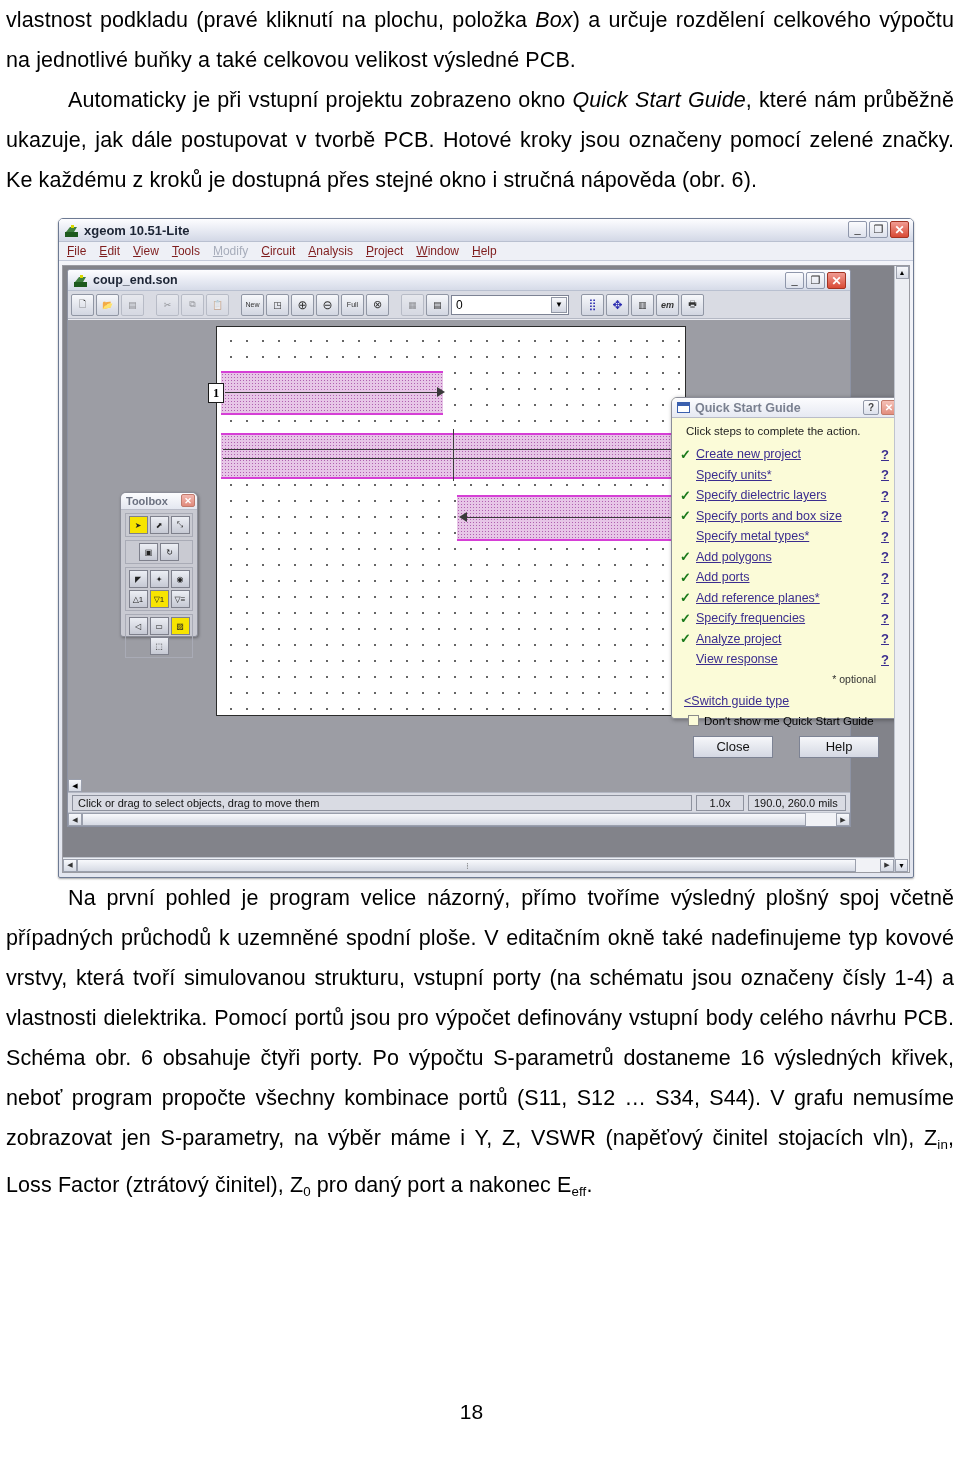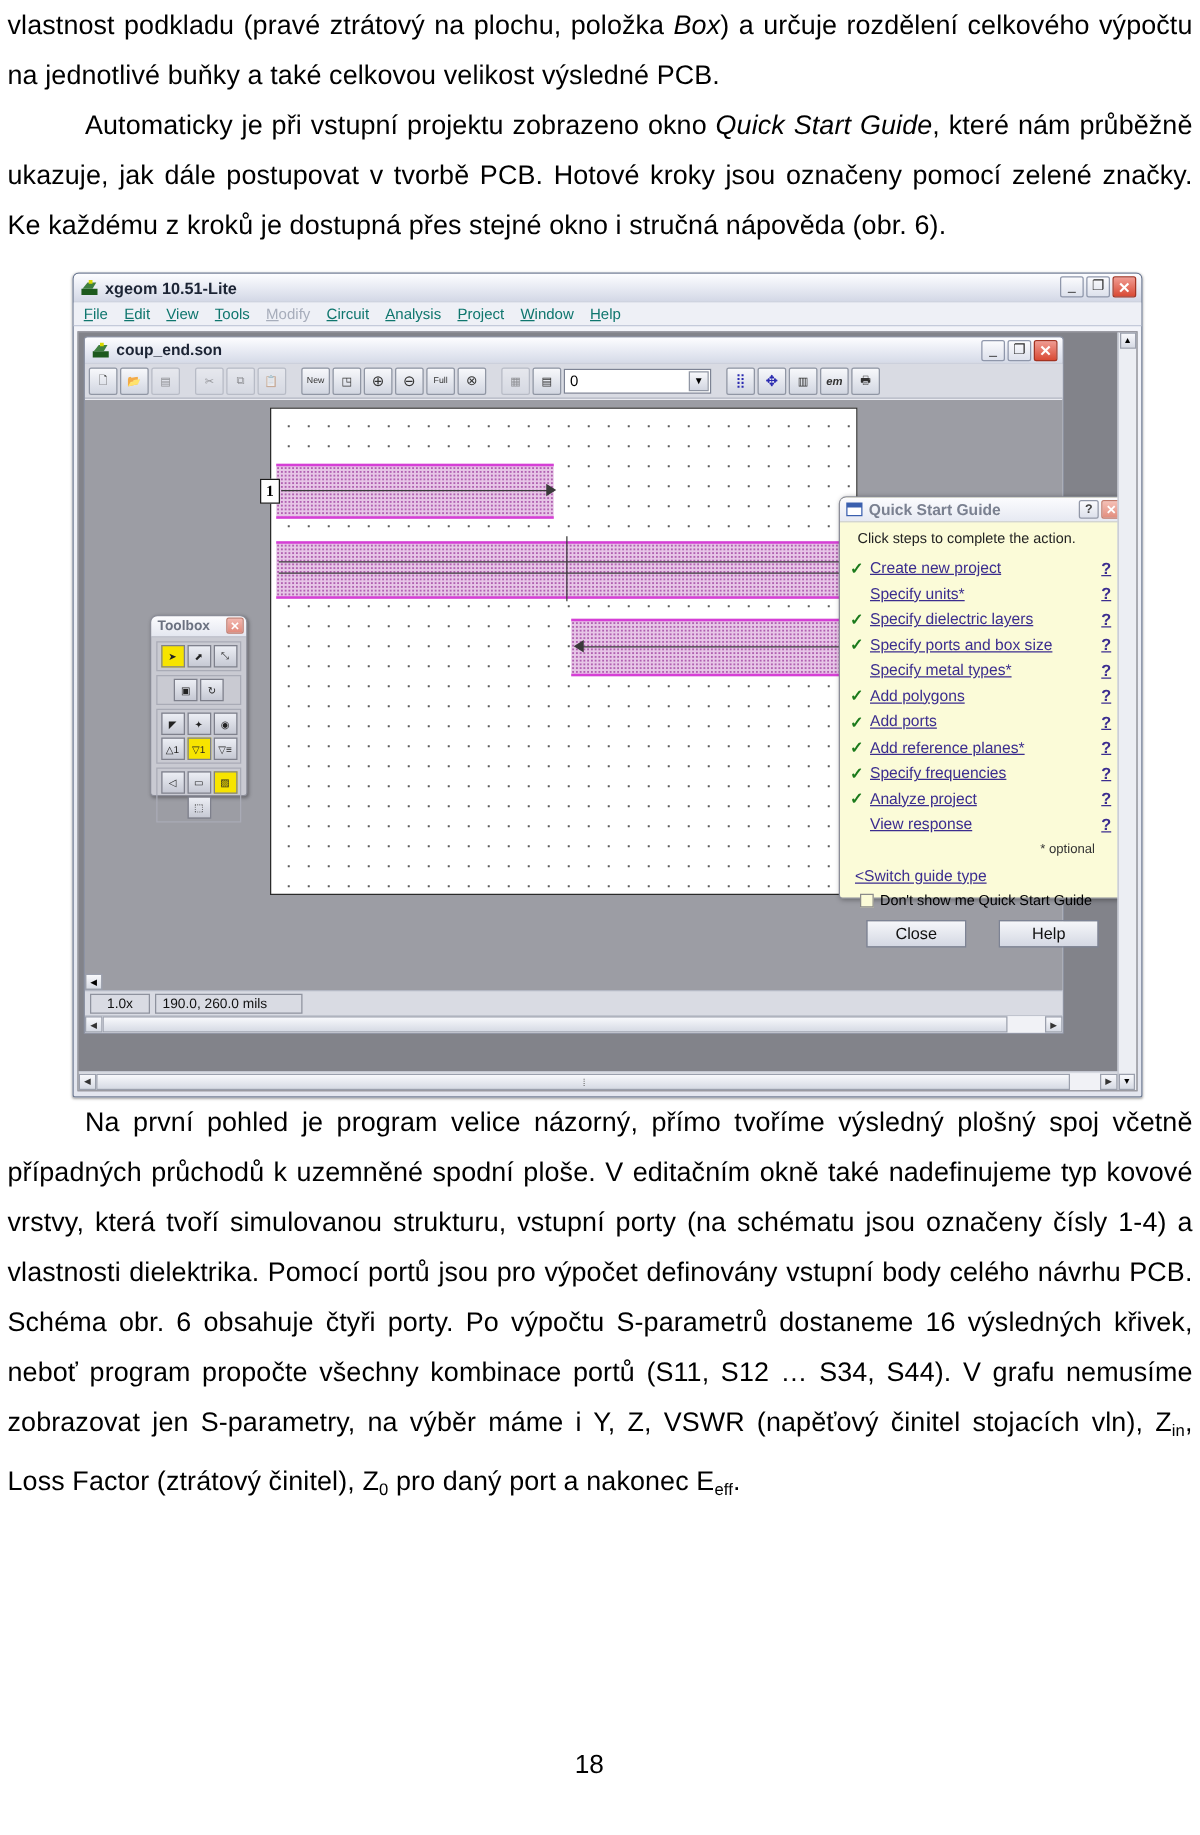--- a/index.html
+++ b/index.html
@@ -76,21 +76,21 @@
     display:flex; align-items:center; justify-content:center;
     font-size:11px; color:#2a2a2a; line-height:1;
   }
   .wbtn.close .gl { color:#fff; font-weight:bold; font-size:12px; }
 
   
   .menubar {
     height:19px; background:#eef0f6; border-bottom:1px solid #c4cada;
     display:flex; align-items:center; padding-left:8px; gap:13px;
   }
-  .menubar .mi { font-size:12px; color:#0f766e; }
+  .menubar .mi { font-size:12px; color:#7f1d1d; }
   .menubar .mi u { text-decoration:underline; }
   .menubar .mi.dis { color:#a7adbb; }
 
   
   .mdi {
     position:absolute; left:3px; top:46px; right:3px; bottom:4px;
     background:#82838a; border:1px solid #9a9ba2;
   }
 
   
@@ -200,21 +200,21 @@
     position:absolute; left:0; right:0; bottom:14px; height:20px;
     background:#d9dbe3; display:flex; align-items:center;
     padding:0 4px; gap:4px; border-top:1px solid #b4b8c4;
   }
   .sfield {
     height:16px; border:1px solid #8e929e; background:#d9dbe3;
     font-size:11px; display:flex; align-items:center; padding:0 5px; color:#111;
   }
   .sfield.msg { flex:1; }
   .sfield.zoom { width:48px; justify-content:center; }
-  .sfield.coord { width:118px; }
+  .sfield.coord { width:98px; }
 
   
   .hsb {
     position:absolute; left:0; right:0; bottom:0; height:14px;
     background:#eceef3; border-top:1px solid #c0c4ce;
     display:flex; align-items:center;
   }
   .sbend {
     width:14px; height:13px; background:linear-gradient(#f8f9fc,#d6dae4);
     border:1px solid #9ba0ad; display:flex; align-items:center;
@@ -279,21 +279,21 @@
     display:flex; align-items:center; justify-content:center;
     font-size:13px; color:#111;
   }
 </style>
 </head>
 <body>
 
 <div class="doc">
 
   <p class="body">
-    <span>vlastnost podkladu (pravé ztrátový na plochu, položka </span><span class="ital">Box</span><span>) a určuje rozdělení celkového výpočtu na jednotlivé buňky a také celkovou velikost výsledné PCB.</span>
+    <span>vlastnost podkladu (pravé kliknutí na plochu, položka </span><span class="ital">Box</span><span>) a určuje rozdělení celkového výpočtu na jednotlivé buňky a také celkovou velikost výsledné PCB.</span>
   </p>
 
   <p class="body indent">
     <span>Automaticky je při vstupní projektu zobrazeno okno </span><span class="ital">Quick Start Guide</span><span>, které nám průběžně ukazuje, jak dále postupovat v tvorbě PCB. Hotové kroky jsou označeny pomocí zelené značky. Ke každému z kroků je dostupná přes stejné okno i stručná nápověda (obr. 6).</span>
   </p>
 
   <div class="figure">
 
     <div class="appwin">
 
@@ -503,20 +503,21 @@
                 <span class="tbtn">
                     <span>⬚</span>
                   </span>
               </div>
             </div>
 
             <div style="position:absolute;left:0;bottom:0;width:14px;height:13px;background:linear-gradient(#f8f9fc,#d6dae4);border:1px solid #9ba0ad;display:flex;align-items:center;justify-content:center;font-size:7px;">◀</div>
           </div>
 
           <div class="statusbar">
+            <span class="sfield msg">Click or drag to select objects, drag to move them</span>
             <span class="sfield zoom">1.0x</span>
             <span class="sfield coord">190.0, 260.0 mils</span>
           </div>
 
           <div class="hsb">
             <span class="sbend">◀</span>
             <span class="sbtrack">
               <span class="sbthumb" style="width:96%;display:block;"></span>
             </span>
             <span class="sbend">▶</span>

